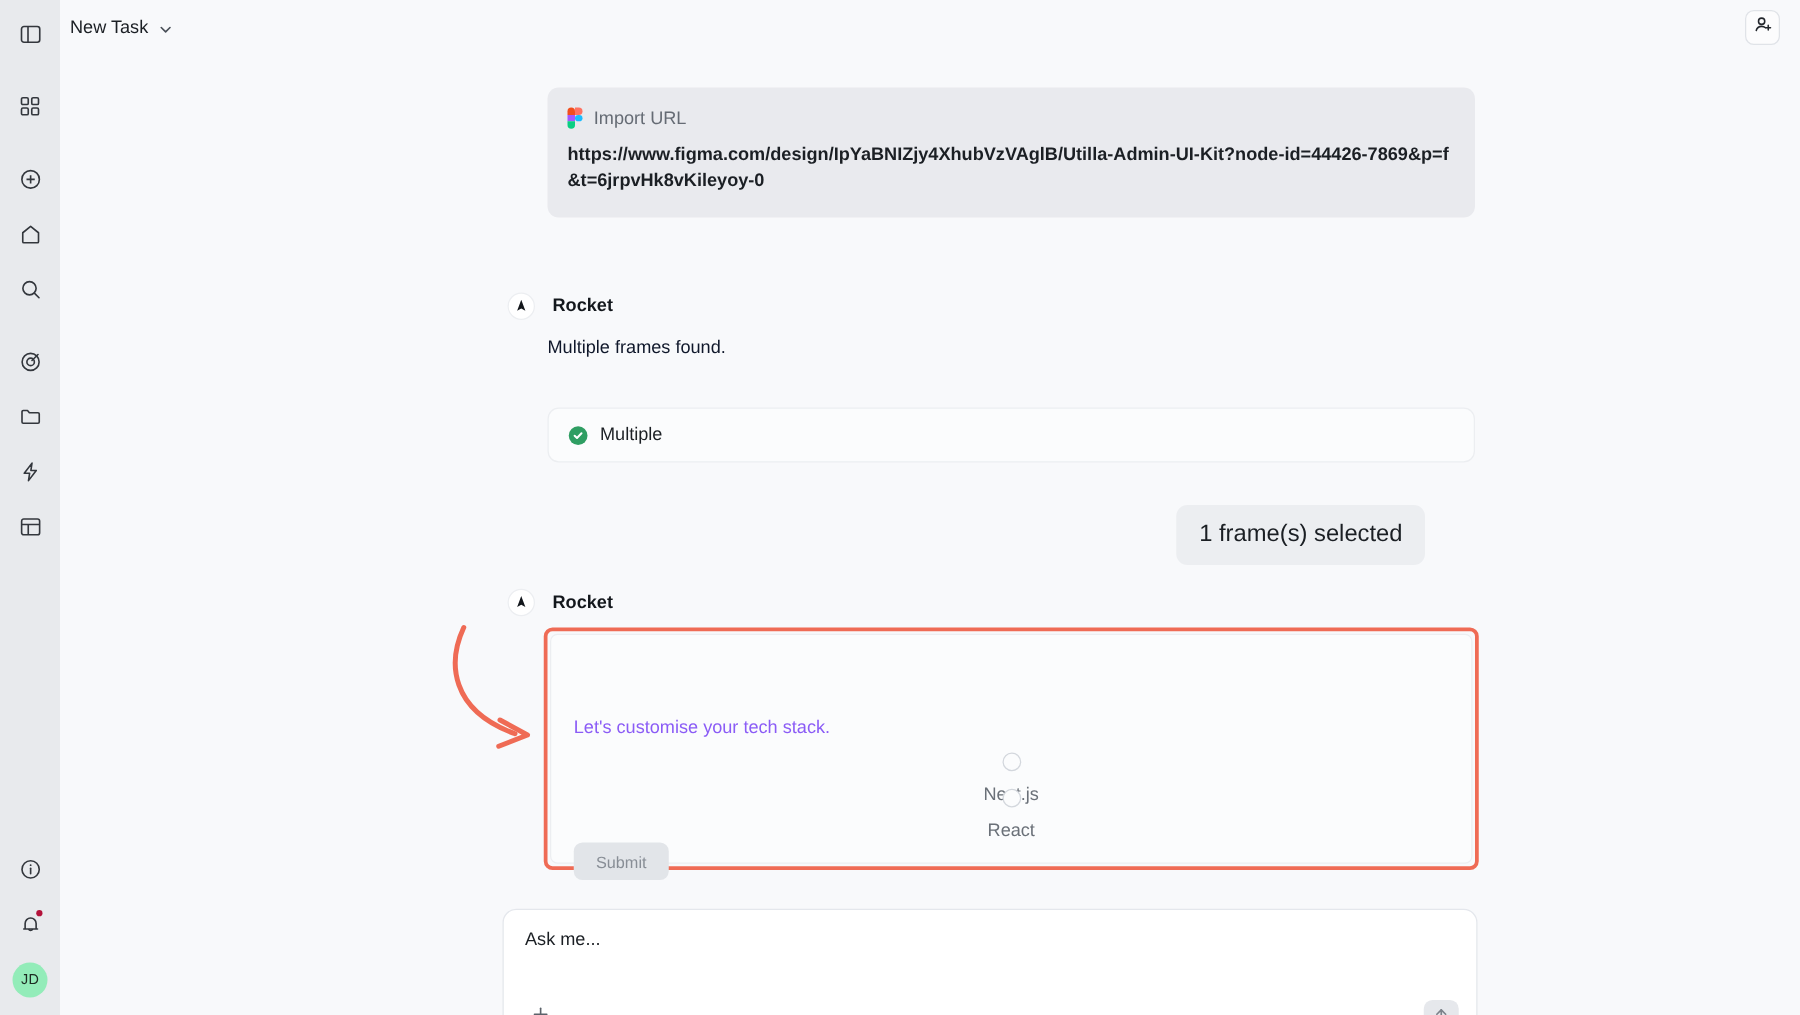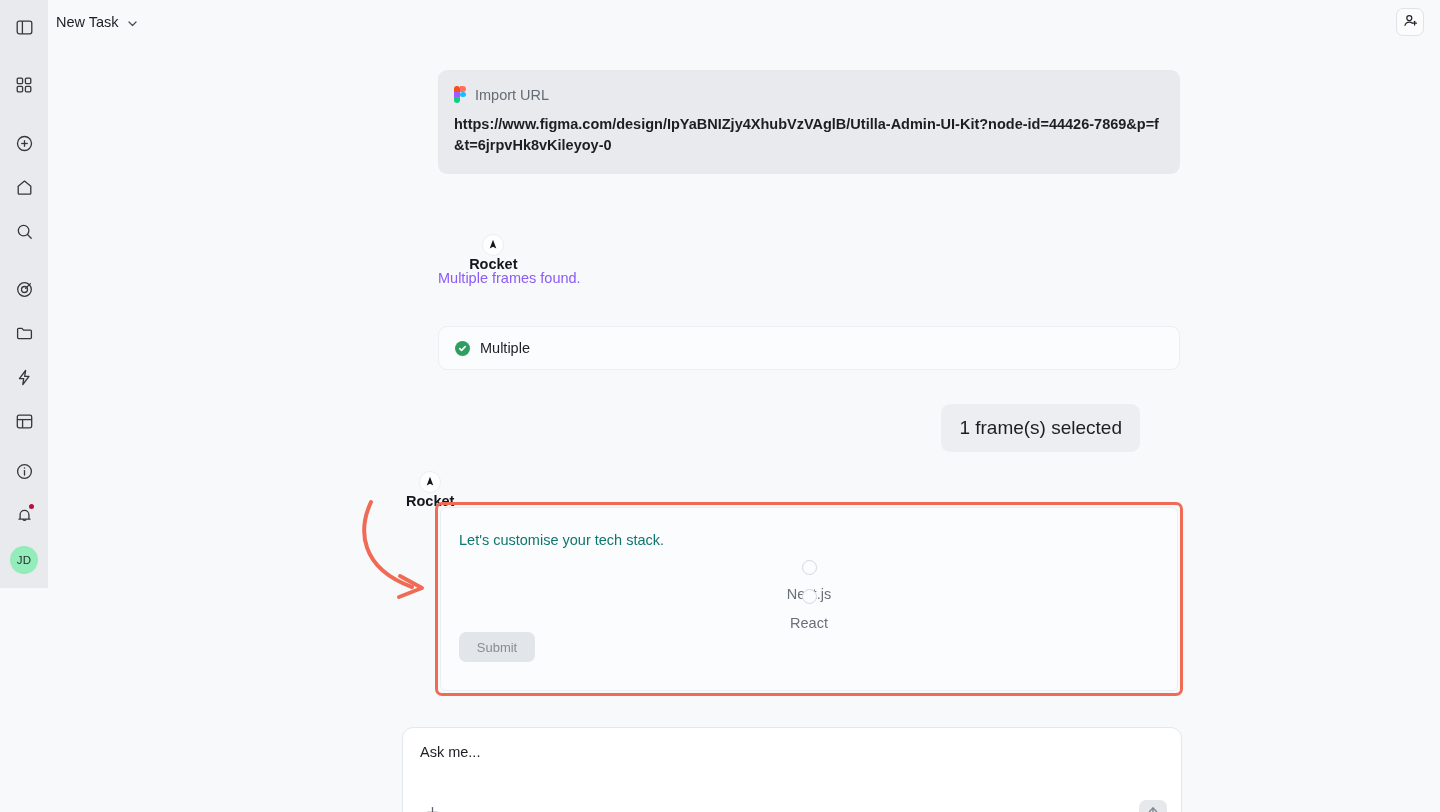--- a/index.html
+++ b/index.html
@@ -6,21 +6,21 @@
   html, body {
     width: 1440px; height: 812px;
     font-family: "Liberation Sans", sans-serif;
     background: #f8f9fb;
     overflow: hidden;
   }
   .app { display: flex; width: 1440px; height: 812px; }
 
   
   .sidebar {
-    width: 48px; flex: 0 0 48px; height: 588px;
+    width: 48px; flex: 0 0 48px; height: 812px;
     background: #e8eaed;
     display: flex; flex-direction: column; align-items: center;
     padding-top: 10px; padding-bottom: 14px;
   }
   .rail-icon {
     width: 34px; height: 34px;
     display: flex; align-items: center; justify-content: center;
     border-radius: 7px; color: #33373d; position: relative;
     cursor: pointer;
   }
@@ -86,31 +86,31 @@
   .f3 { left: 0; top: 5.7px; background: #a259ff; }
   .f4 { left: 6px; top: 5.7px; background: #1abcfe; border-radius: 50%; }
   .f5 { left: 0; top: 11.4px; background: #0acf83; border-radius: 0 0 3px 3px; }
   .import-url {
     font-size: 14.5px; color: #1b1f24; line-height: 21px;
     word-break: break-all;
     font-weight: bold;
   }
 
   .msg-block { position: absolute; left: 358px; }
-  .msg-head { display: flex; align-items: center; gap: 0; height: 22px; flex-direction: column; }
+  .msg-head { display: flex; align-items: center; gap: 14px; height: 22px; }
   .bot-avatar {
     width: 22px; height: 22px; border-radius: 50%;
     background: #ffffff; border: 1px solid #eceef1;
     display: flex; align-items: center; justify-content: center;
     color: #13171c; flex: 0 0 22px;
   }
   .bot-name { font-size: 14.5px; font-weight: bold; color: #13171c; }
 
   .msg-body { margin-left: 32px; margin-top: 12px; }
-  .msg-line { font-size: 14.5px; color: #8b5cf6; line-height: 21px; }
+  .msg-line { font-size: 14.5px; color: #0f172a; line-height: 21px; }
 
   .frame-card {
     position: absolute; left: 390px; top: 282px; width: 742px;
     background: #fbfcfd; border: 1px solid #eceef1; border-radius: 9px;
     padding: 13px 16px; display: flex; align-items: center; gap: 10px;
   }
   .check-circle {
     width: 15px; height: 15px; border-radius: 50%; background: #2f9e63;
     display: flex; align-items: center; justify-content: center; flex: 0 0 15px;
   }
@@ -127,21 +127,21 @@
     position: absolute; left: 387px; top: 458px;
     width: 748px; height: 194px;
     border: 3px solid #ef6b55; border-radius: 7px;
     padding: 2px;
   }
   .stack-card {
     width: 100%; height: 100%;
     background: #fbfcfd; border: 1px solid #eceef1; border-radius: 6px;
     padding: 24px 18px 18px 18px;
   }
-  .stack-title { font-size: 14.5px; color: #0f766e; margin-bottom: 12px; }
+  .stack-title { font-size: 14.5px; color: #8b5cf6; margin-bottom: 12px; margin-top: 42px; }
   .radio-row {
     display: flex; align-items: center; gap: 11px;
     height: 29px; cursor: pointer; flex-direction: column;
   }
   .radio {
     width: 15px; height: 15px; border-radius: 50%;
     border: 1.5px solid #d3d7dd; background: #fbfcfd; flex: 0 0 15px;
   }
   .radio-label { font-size: 14.5px; color: #6a7078; }
   .submit-btn {

